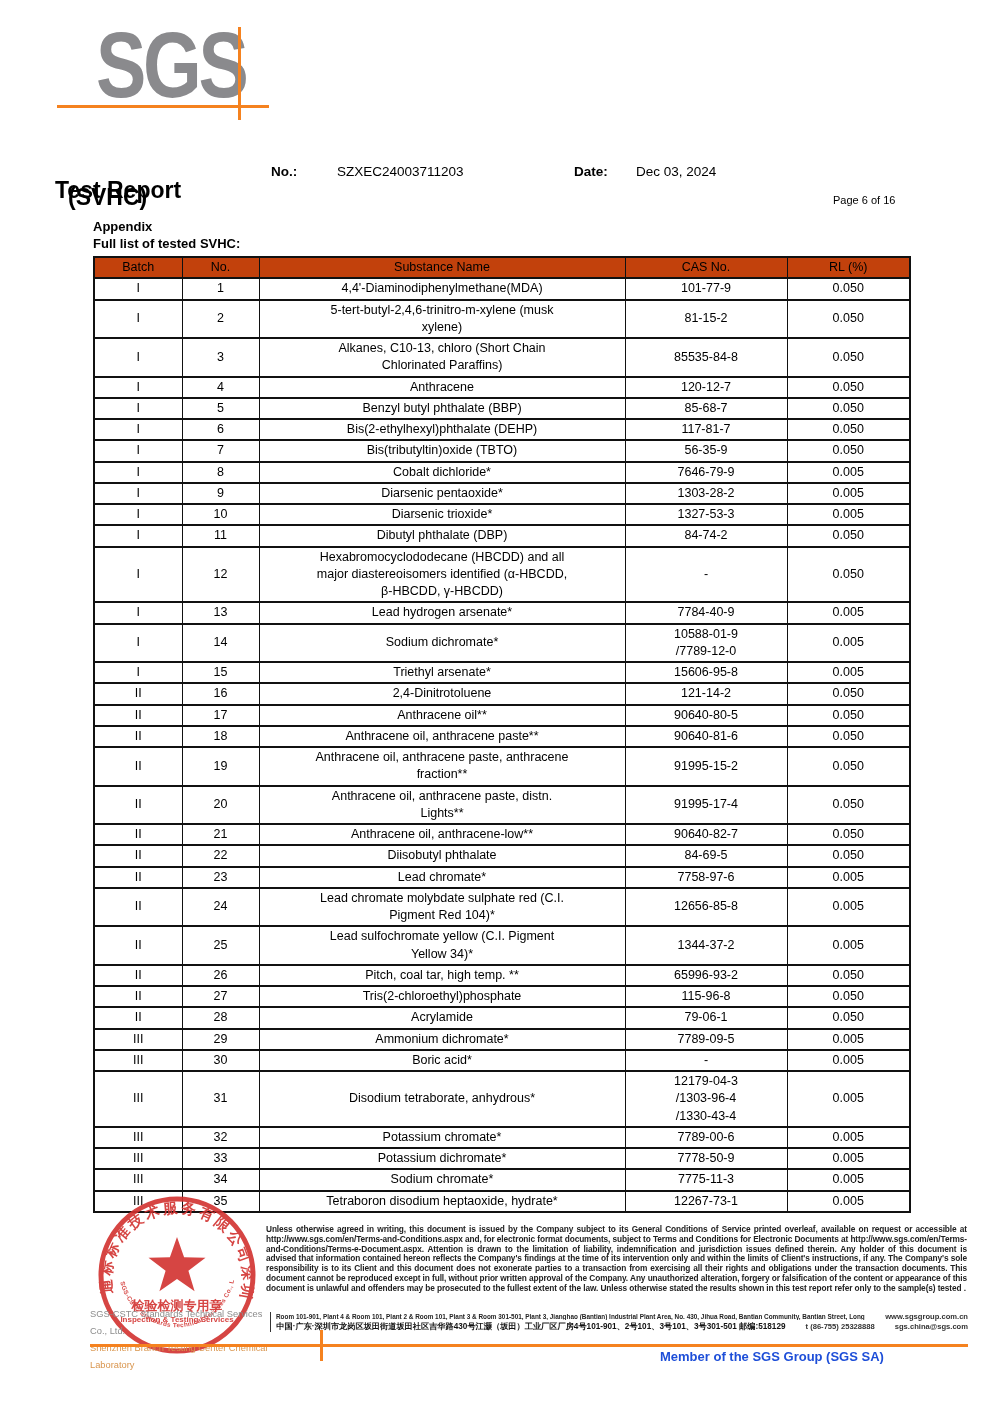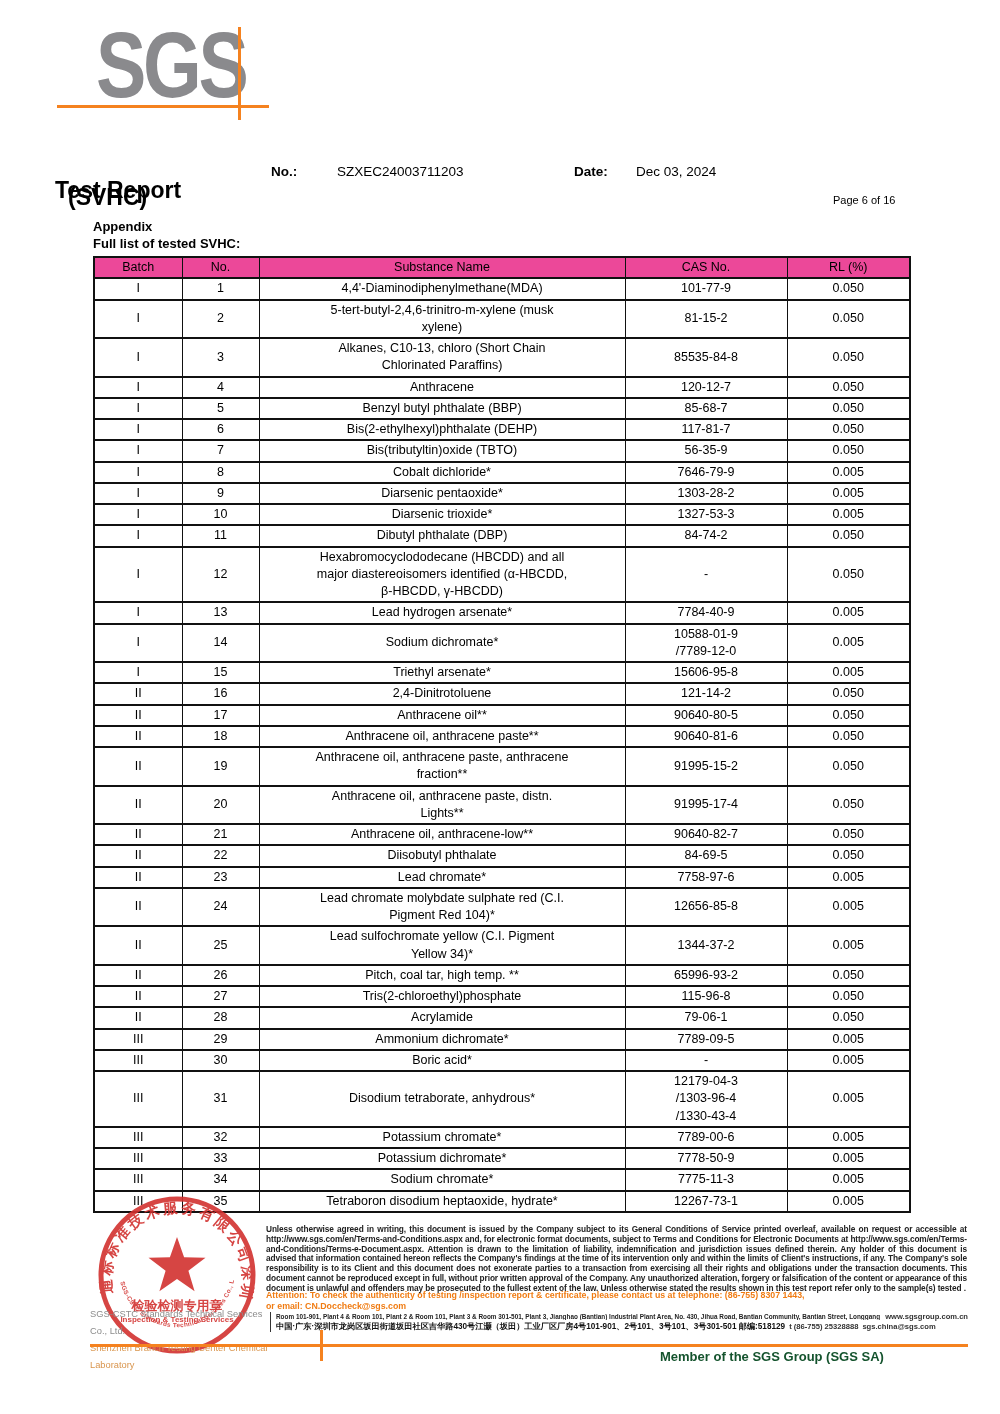--- a/index.html
+++ b/index.html
@@ -30,50 +30,50 @@
   .appendix-subheading { position:absolute; left:93px; top:236px; font-size:13px; font-weight:700; }
 
   
   .svhc-table-wrap { position:absolute; left:93px; top:256px; width:816px; }
   table.svhc { width:100%; border-collapse:collapse; table-layout:fixed; border:2px solid #111; }
   table.svhc th, table.svhc td {
     border:1px solid #111; border-top-width:2px; border-bottom-width:2px;
     font-size:12.5px; line-height:1.38; text-align:center; vertical-align:middle;
     padding:1px 3px; white-space:pre-line; overflow:hidden;
   }
-  table.svhc th { background:#ec4899; font-weight:400; }
+  table.svhc th { background:#c2410c; font-weight:400; }
 
   
   .legal {
     position:absolute; left:266px; top:1201px; width:701px;
     font-size:8.3px; font-weight:700; line-height:9.8px; letter-spacing:-.1px;
     text-align:justify; color:#222;margin-top:24px;
   }
   .attention {
     position:absolute; left:266px; top:1290px; width:701px;
     font-size:8.8px; font-weight:700; line-height:10.5px; color:#f07c13;
   }
   .footer-company { position:absolute; left:90px; top:1306px; width:180px; line-height:17px; }
   .footer-company .l1 { font-size:9.3px; color:#8c8c8c; }
   .footer-company .l2 { font-size:9.3px; color:#d9954d; }
 
   .address-block {
     position:absolute; left:270px; top:1312px; width:698px;
     border-left:1.5px solid #333; padding-left:5px;
   }
-  .addr-line { display:flex; justify-content:flex-start; align-items:baseline; gap:4px; }
+  .addr-line { display:flex; justify-content:flex-end; align-items:baseline; gap:20px; }
   .addr-en  { font-size:6.4px; font-weight:700; color:#222; white-space:nowrap; overflow:hidden; }
   .addr-cn  { font-size:8.2px; font-weight:700; color:#111; white-space:nowrap; overflow:hidden; }
   .addr-web { font-size:7.6px; font-weight:700; color:#333; white-space:nowrap; }
   .addr-tel { font-size:7.6px; font-weight:700; color:#333; white-space:nowrap; }
   .addr-mail{ font-size:7.6px; font-weight:700; color:#333; white-space:nowrap; }
 
   .footer-rule  { position:absolute; left:90px; top:1344px; width:878px; height:3px; background:#f5821f; }
   .footer-vtick { position:absolute; left:320px; top:1330px; width:3px; height:31px; background:#f5821f; }
-  .member-line  { position:absolute; left:660px; top:1349px; font-size:13px; font-weight:700; color:#14532d; }
+  .member-line  { position:absolute; left:660px; top:1349px; font-size:13px; font-weight:700; color:#1d4ed8; }
 
   .stamp { position:absolute; left:96px; top:1194px; opacity:.9; }
 </style>
 </head>
 <body>
 
 <div class="page">
 
   <div class="logo-text">SGS</div>
   <div class="logo-hline"></div>
@@ -379,24 +379,20 @@
     <text font-size="6.3" font-weight="700" fill="#d2312f">
       <textPath href="#arcBottom" startOffset="2" textLength="228">SGS-CSTC Standards Technical Services Co., Ltd. Shenzhen Branch</textPath>
     </text>
     <polygon fill="#d2312f" points="81,43 88.1,63.3 109.5,63.7 92.4,76.7 98.6,97.3 81,85 63.4,97.3 69.6,76.7 52.5,63.7 73.9,63.3"></polygon>
     <text x="81" y="116" text-anchor="middle" font-size="13" font-weight="700" fill="#d2312f">检验检测专用章</text>
     <text x="81" y="128" text-anchor="middle" font-size="8" font-weight="700" fill="#d2312f">Inspection &amp; Testing Services</text>
   </svg>
 
   <div class="legal">Unless otherwise agreed in writing, this document is issued by the Company subject to its General Conditions of Service printed overleaf, available on request or accessible at http://www.sgs.com/en/Terms-and-Conditions.aspx and, for electronic format documents, subject to Terms and Conditions for Electronic Documents at http://www.sgs.com/en/Terms-and-Conditions/Terms-e-Document.aspx. Attention is drawn to the limitation of liability, indemnification and jurisdiction issues defined therein. Any holder of this document is advised that information contained hereon reflects the Company's findings at the time of its intervention only and within the limits of Client's instructions, if any. The Company's sole responsibility is to its Client and this document does not exonerate parties to a transaction from exercising all their rights and obligations under the transaction documents. This document cannot be reproduced except in full, without prior written approval of the Company. Any unauthorized alteration, forgery or falsification of the content or appearance of this document is unlawful and offenders may be prosecuted to the fullest extent of the law. Unless otherwise stated the results shown in this test report refer only to the sample(s) tested .</div>
 
-  <div class="attention">
-    <div>Attention: To check the authenticity of testing /inspection report &amp; certificate, please contact us at telephone: (86-755) 8307 1443,</div>
-    <div>or email: CN.Doccheck@sgs.com</div>
-  </div>
 
   <div class="footer-company">
     <div class="l1">SGS-CSTC Standards Technical Services Co., Ltd.</div>
     <div class="l2">Shenzhen Branch Testing Center Chemical Laboratory</div>
   </div>
 
   <div class="address-block">
     <div class="addr-line">
       <span class="addr-en">Room 101-901, Plant 4 &amp; Room 101, Plant 2 &amp; Room 101, Plant 3 &amp; Room 301-501, Plant 3, Jianghao (Bantian) Industrial Plant Area, No. 430, Jihua Road, Bantian Community, Bantian Street, Longgang District, Shenzhen, Guangdong, China 518129</span>
       <span class="addr-web">www.sgsgroup.com.cn</span>

